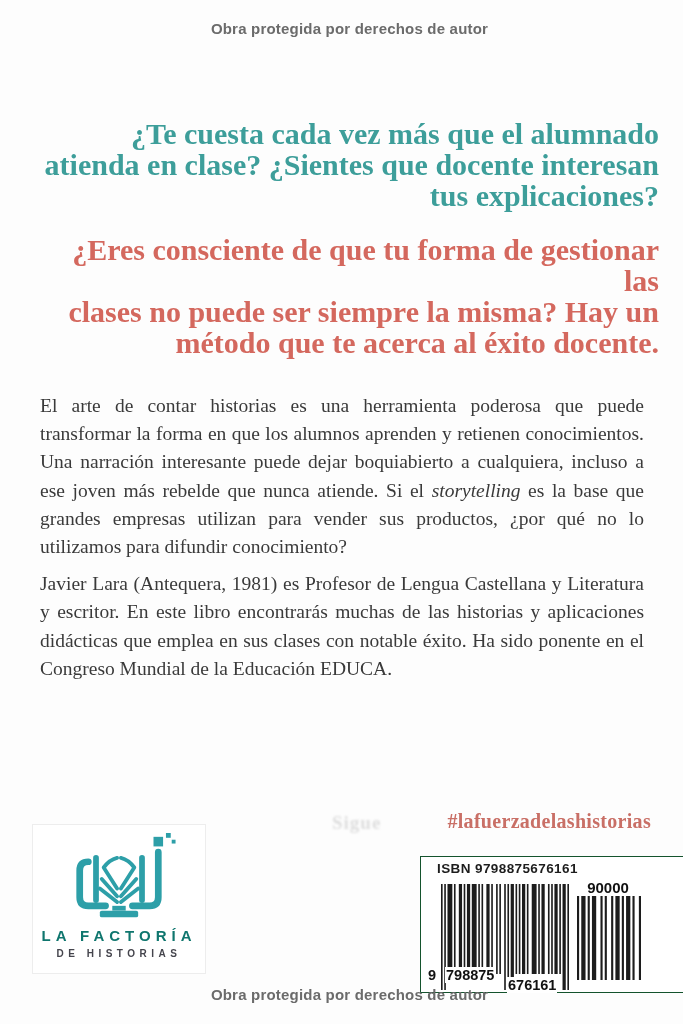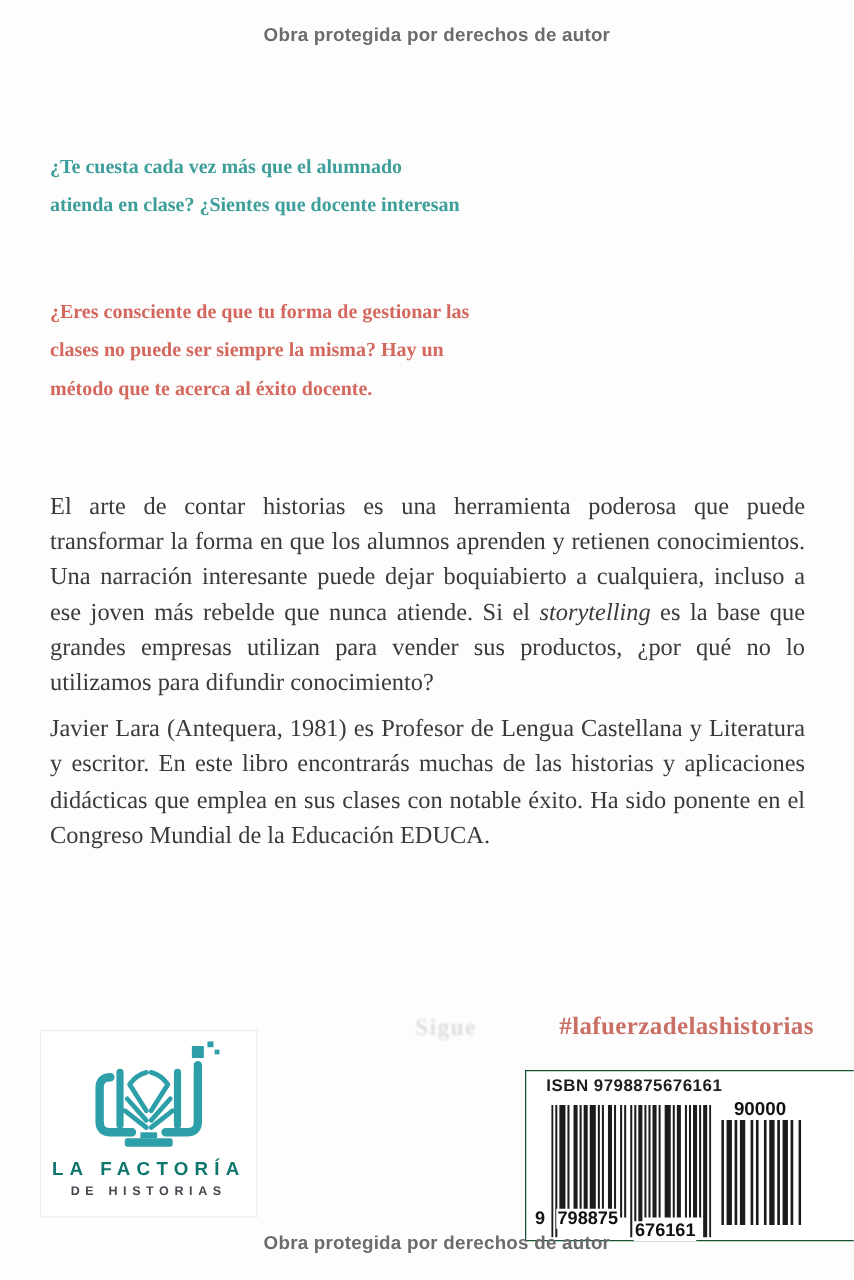--- a/index.html
+++ b/index.html
@@ -18,23 +18,23 @@
     font-family:"Liberation Sans","DejaVu Sans",sans-serif;
     font-size:15px;font-weight:700;color:#6b6b6b;
     letter-spacing:.2px;
     z-index:5;
   }
   .banner.top{top:20px;}
   .banner.bottom{top:986px;}
 
   .heading{
     position:absolute;left:40px;right:40px;
-    text-align:left;
+    text-align:right;
     font-weight:700;
-    font-size:16px;line-height:31px;
+    font-size:30px;line-height:31px;
   }
   .heading.teal{top:118px;color:#3d9e9a;}
   .heading.coral{top:234px;color:#d4685e;}
 
   .bodytext{
     position:absolute;left:40px;top:392px;width:604px;
     color:#3a3a3a;
     font-size:19.5px;line-height:28.2px;
     text-align:justify;
   }
@@ -103,20 +103,21 @@
 </head>
 <body>
 
 <div class="page">
 
   <div class="banner top">Obra protegida por derechos de autor</div>
 
   <div class="heading teal">
     <div>¿Te cuesta cada vez más que el alumnado</div>
     <div>atienda en clase? ¿Sientes que docente interesan</div>
+    <div>tus explicaciones?</div>
   </div>
 
   <div class="heading coral">
     <div>¿Eres consciente de que tu forma de gestionar las</div>
     <div>clases no puede ser siempre la misma? Hay un</div>
     <div>método que te acerca al éxito docente.</div>
   </div>
 
   <div class="bodytext">
     <p><span>El arte de contar historias es una herramienta poderosa que puede transformar la forma en que los alumnos aprenden y retienen conocimientos. Una narración interesante puede dejar boquiabierto a cualquiera, incluso a ese joven más rebelde que nunca atiende. Si el </span><span class="em-italic">storytelling</span><span> es la base que grandes empresas utilizan para vender sus productos, ¿por qué no lo utilizamos para difundir conocimiento?</span></p>

